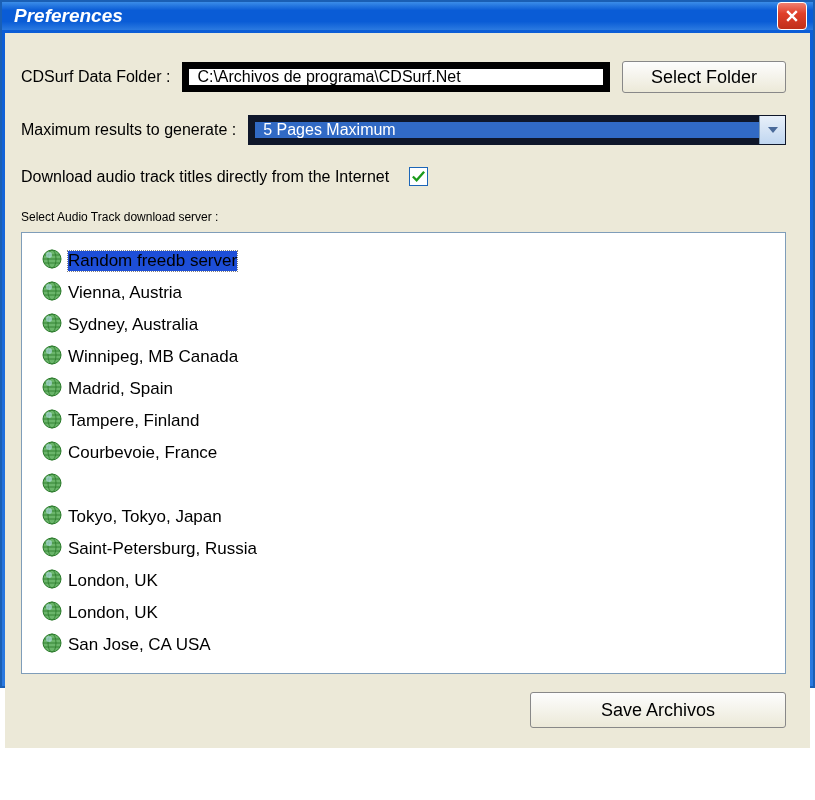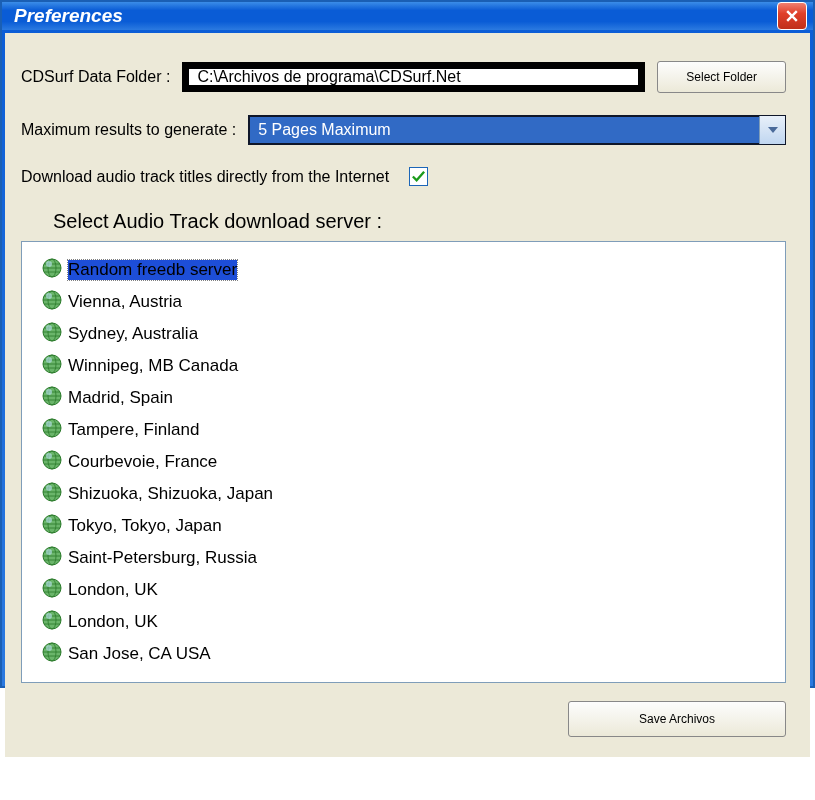--- a/index.html
+++ b/index.html
@@ -71,36 +71,36 @@
   flex: 1;
   min-width: 0;
   color: #000;
 }
 .btn {
   background: linear-gradient(to bottom, #fdfdfd 0%, #ece9d8 100%);
   border: 1px solid #888;
   border-radius: 3px;
   height: 32px;
   padding: 0 28px;
-  font-size: 12px;
+  font-size: 18px;
   font-family: inherit;
   cursor: pointer;
   white-space: nowrap;
 }
 .select-wrap {
   flex: 1;
   position: relative;
   height: 30px;
 }
 .select-display {
   width: 100%;
   height: 100%;
   background: #316ac5;
   color: #fff;
-  border: 2px solid #0f172a;
+  border: 7px solid #0f172a;
   padding: 3px 8px;
   font-size: 16px;
   display: flex;
   align-items: center;
   cursor: pointer;
 }
 .select-arrow {
   position: absolute;
   right: 1px;
   top: 1px;
@@ -120,24 +120,23 @@
   border: 1px solid #1c66b8;
   background: #fff;
   display: inline-flex;
   align-items: center;
   justify-content: center;
   cursor: pointer;
   margin-left: 8px;
 }
 .checkbox-wrap svg { width: 15px; height: 15px; }
 .section-label {
-  font-size: 20px;
+  font-size: 12px;
   margin-bottom: 8px;
   margin-top: 2px;
-  margin-left: 32px;
 }
 .listbox {
   background: #fff;
   border: 1px solid #7f9db9;
   flex: 1;
   padding: 12px 18px;
   overflow: auto;
   position: relative;
   height: 420px;
 }
@@ -287,21 +286,20 @@
 </svg></span>
             <span class="item-text">Courbevoie, France</span>
           </div>
           <div class="list-item">
             <span><svg class="globe-icon" viewBox="0 0 20 20">
   <circle cx="10" cy="10" r="9" fill="#6ab56a" stroke="#2a7a2a" stroke-width="1"></circle>
   <ellipse cx="10" cy="10" rx="4" ry="9" fill="none" stroke="#2a7a2a" stroke-width="0.8"></ellipse>
   <path d="M1 10 L19 10 M2 6 L18 6 M2 14 L18 14" stroke="#2a7a2a" stroke-width="0.8" fill="none"></path>
   <circle cx="7" cy="6" r="3" fill="#bde5f5" opacity="0.6"></circle>
 </svg></span>
-            <span class="item-text">Shizuoka, Shizuoka, Japan</span>
           </div>
           <div class="list-item">
             <span><svg class="globe-icon" viewBox="0 0 20 20">
   <circle cx="10" cy="10" r="9" fill="#6ab56a" stroke="#2a7a2a" stroke-width="1"></circle>
   <ellipse cx="10" cy="10" rx="4" ry="9" fill="none" stroke="#2a7a2a" stroke-width="0.8"></ellipse>
   <path d="M1 10 L19 10 M2 6 L18 6 M2 14 L18 14" stroke="#2a7a2a" stroke-width="0.8" fill="none"></path>
   <circle cx="7" cy="6" r="3" fill="#bde5f5" opacity="0.6"></circle>
 </svg></span>
             <span class="item-text">Tokyo, Tokyo, Japan</span>
           </div>

